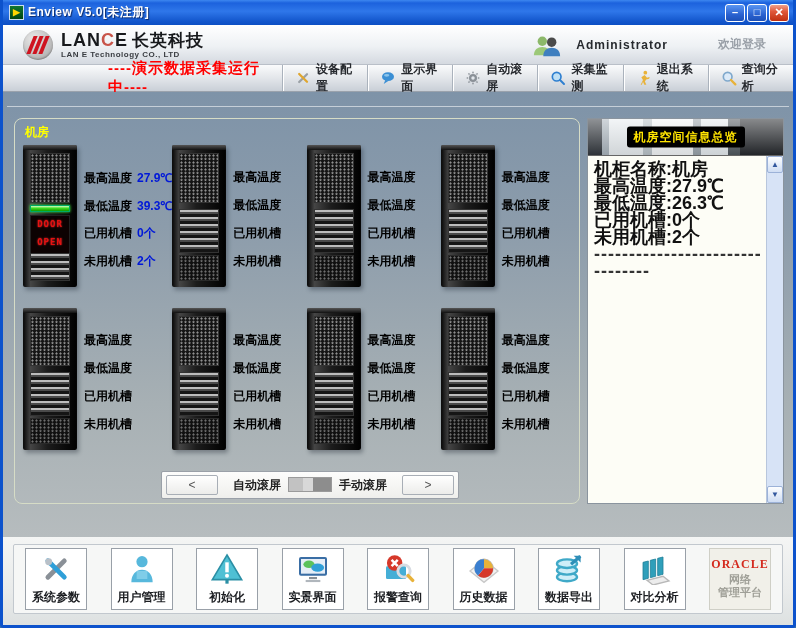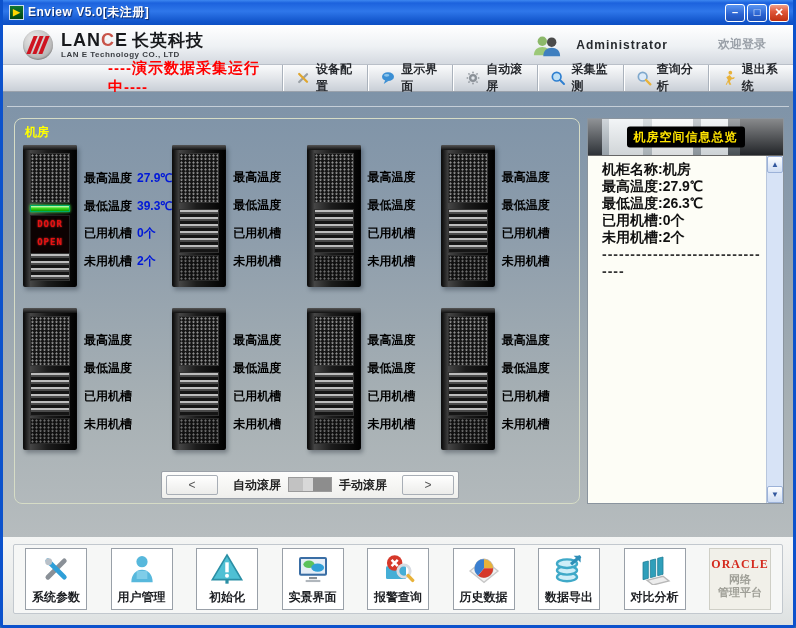--- a/index.html
+++ b/index.html
@@ -82,21 +82,21 @@
   .mode-slider i:nth-child(3){width:44%;background:#8d8d8d;}
   
   .info-panel{position:absolute;left:584px;top:26px;width:197px;height:386px;border:1px solid #8a949e;
     display:flex;flex-direction:column;background:#fff;}
   .info-photo{flex:0 0 37px;position:relative;border-bottom:1px solid #666;
     background:linear-gradient(180deg,rgba(255,255,255,.45),rgba(0,0,0,.1)),
     linear-gradient(90deg,#33383e 0 7%,#aab4bc 7% 11%,#e8edf0 11% 28%,#b9c2c8 28% 33%,#f2f5f7 33% 54%,#98a2aa 54% 58%,#e4eaee 58% 72%,#50585f 72% 78%,#26292d 78% 100%);}
   .info-title{position:absolute;left:50%;top:50%;transform:translate(-50%,-50%);background:#000;color:#ffe400;
     font-size:12px;font-weight:bold;padding:2px 7px;border-radius:3px;white-space:nowrap;letter-spacing:1px;text-align:center;}
   .info-body{flex:1;display:flex;background:#fdfdf6;}
-  .info-lines{flex:1;padding:5px 2px 5px 14px;font-size:14px;font-weight:bold;color:#111;line-height:17px;overflow:hidden;}
+  .info-lines{flex:1;padding:5px 2px 5px 6px;font-size:18px;font-weight:bold;color:#111;line-height:17px;overflow:hidden;}
   .info-line.sep{letter-spacing:1px;color:#333;}
   .vscroll{flex:0 0 17px;background:#d7e3f6;border-left:1px solid #b8c6dc;display:flex;flex-direction:column;justify-content:space-between;}
   .vs-arrow{height:17px;background:linear-gradient(#fdfeff,#cfddf3);border:1px solid #9cb2d8;border-radius:2px;
     color:#33589e;font-size:8px;line-height:15px;text-align:center;cursor:pointer;}
   
   .bottombar{flex:0 0 88px;background:linear-gradient(180deg,#f4f5f4,#e9ebeb 60%,#dde1e1);padding:7px 10px 0;}
   .bb-strip{height:70px;border:1px solid #c2c8ce;border-radius:2px;background:#f6f7f6;
     display:flex;align-items:center;justify-content:space-between;padding:0 11px;}
   .bbtn{width:62px;height:62px;background:#fff;border:1px solid #99a0a8;display:flex;flex-direction:column;
     align-items:center;justify-content:flex-end;padding-bottom:3px;cursor:pointer;}
@@ -184,35 +184,35 @@
         <span class="icon">
             <svg viewBox="0 0 24 24">
               <circle cx="10" cy="10" r="6.5" fill="#bfe0f5" stroke="#2e7fd0" stroke-width="2.5"></circle>
               <line x1="15" y1="15" x2="21" y2="21" stroke="#2e7fd0" stroke-width="3" stroke-linecap="round"></line>
             </svg>
           </span>
         <span>采集监测</span>
         </div>
       <div class="tool-btn">
         <span class="icon">
+            <svg viewBox="0 0 24 24" fill="#e8b23a">
+              <circle cx="14" cy="4" r="2.8"></circle>
+              <path d="M7 22l3.5-7-2.5-4 5-3.5 3.5 4 4-1-.8 2.8-4.4 1-2 3 2.2 4.7h-3l-2-4.5-1.8 4.5z"></path>
+            </svg>
+          </span>
+        <span>退出系统</span>
+        </div>
+      <div class="tool-btn">
+        <span class="icon">
             <svg viewBox="0 0 24 24">
               <circle cx="10" cy="10" r="6.5" fill="#dceaf8" stroke="#7fa8cc" stroke-width="2.5"></circle>
               <line x1="15" y1="15" x2="21.5" y2="21.5" stroke="#e8b23a" stroke-width="3.5" stroke-linecap="round"></line>
             </svg>
           </span>
         <span>查询分析</span>
-        </div>
-      <div class="tool-btn">
-        <span class="icon">
-            <svg viewBox="0 0 24 24" fill="#e8b23a">
-              <circle cx="14" cy="4" r="2.8"></circle>
-              <path d="M7 22l3.5-7-2.5-4 5-3.5 3.5 4 4-1-.8 2.8-4.4 1-2 3 2.2 4.7h-3l-2-4.5-1.8 4.5z"></path>
-            </svg>
-          </span>
-        <span>退出系统</span>
         </div>
     </div>
   </div>
 
   <div class="main">
     <div class="room-panel">
       <span class="room-label">机房</span>
       <div class="cab-grid" id="cab-grid">
           <div class="cab-cell">
             <div class="cabinet">

